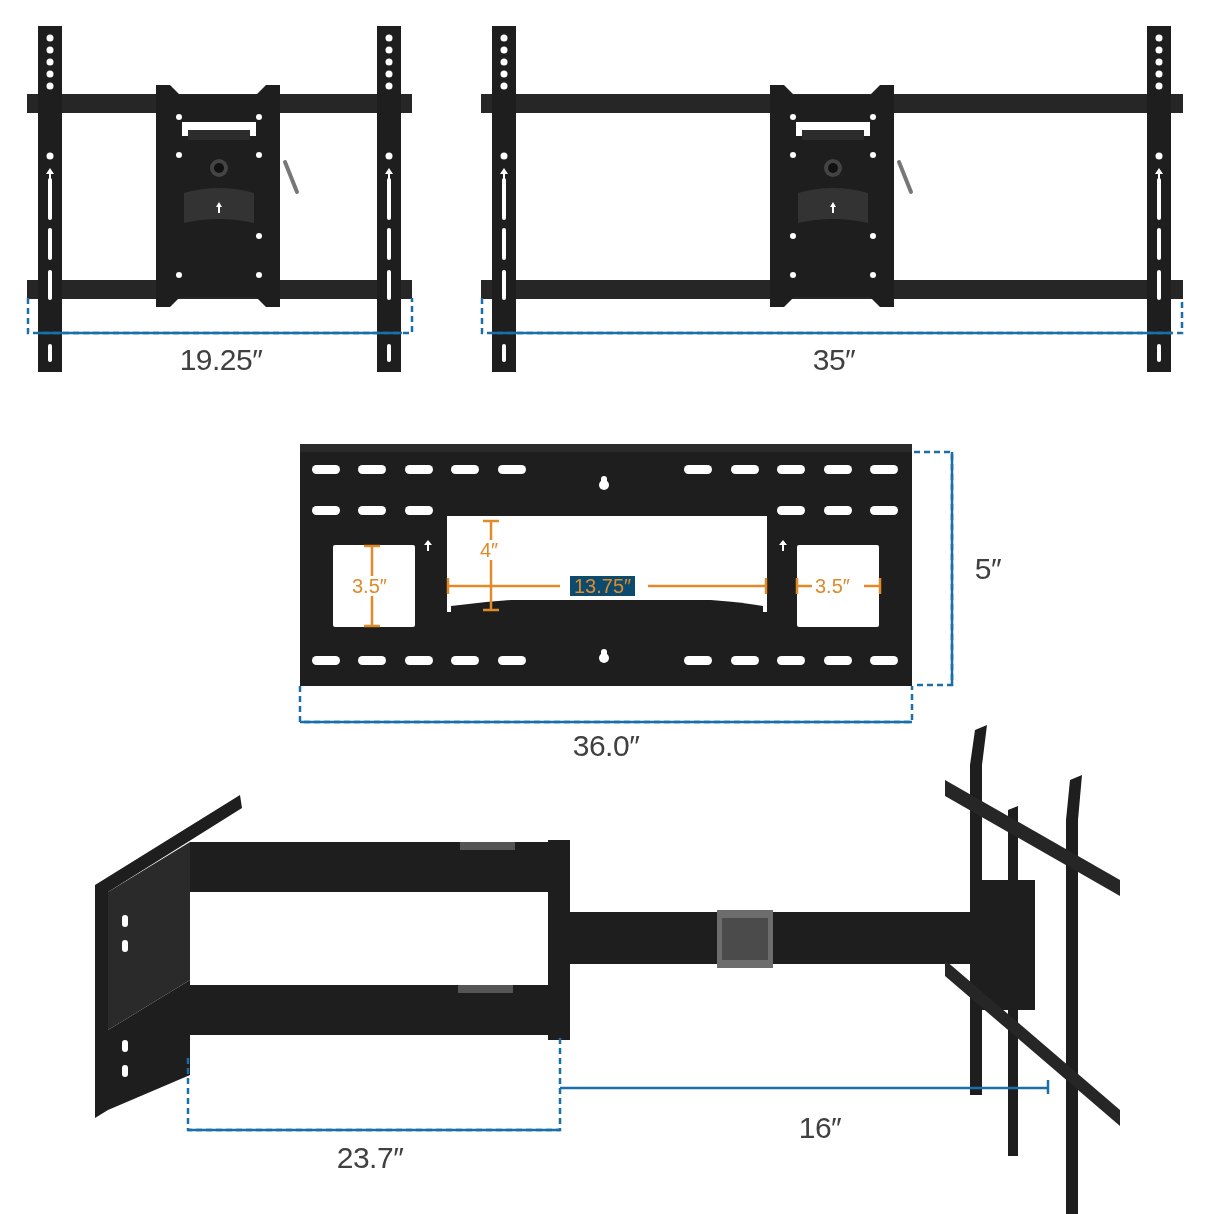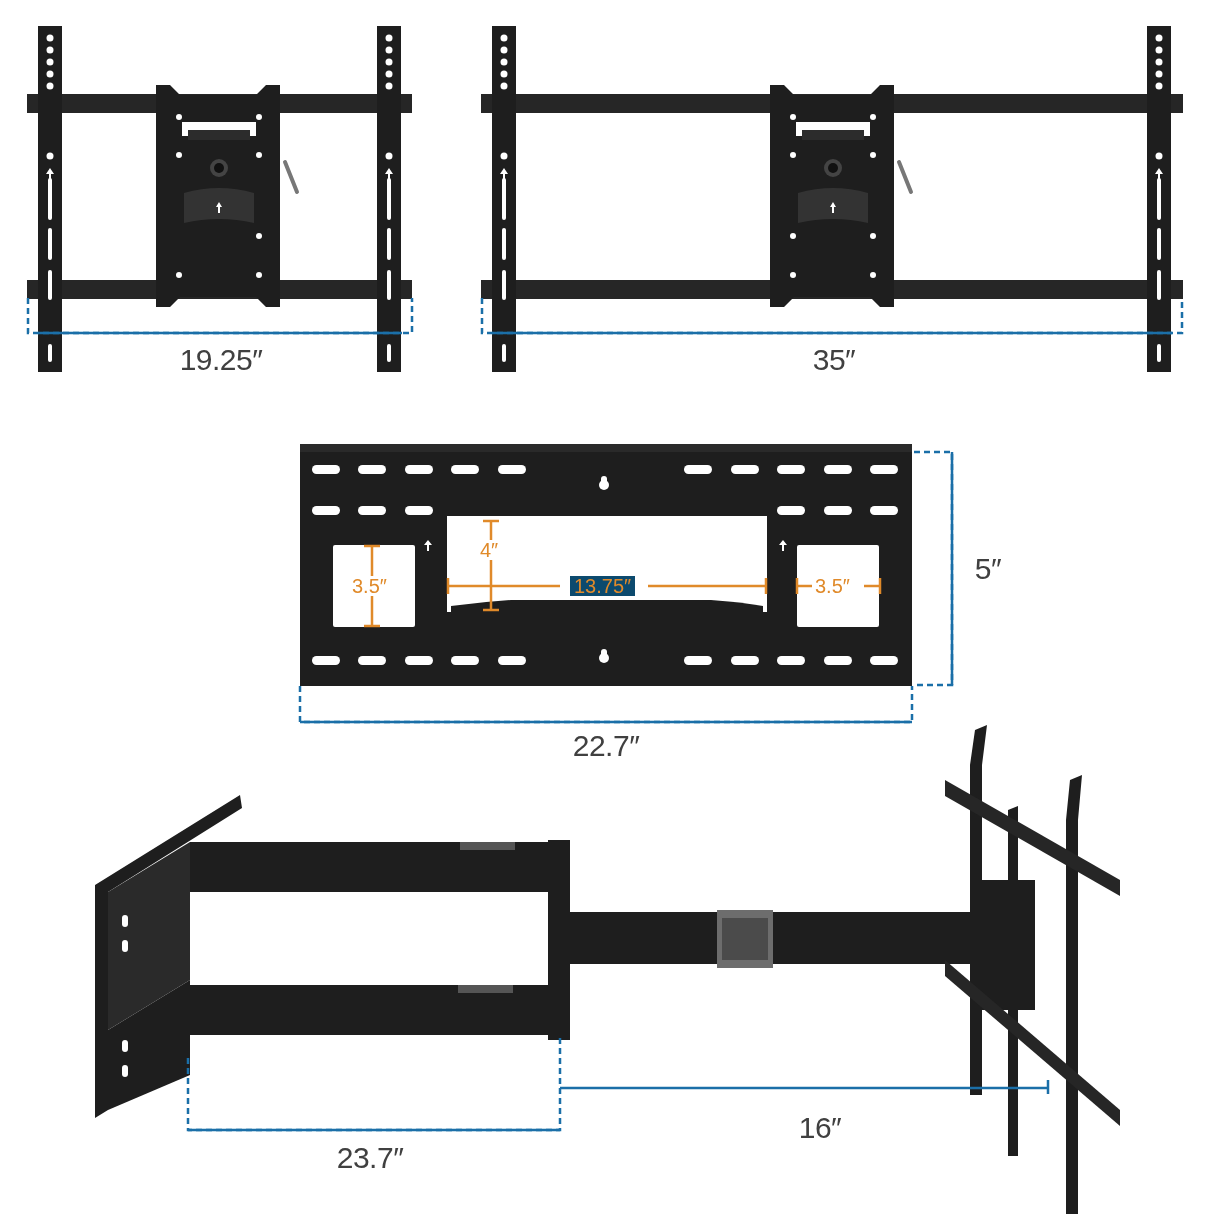--- a/index.html
+++ b/index.html
@@ -193,21 +193,21 @@
 
     <path d="M188 1058 v72 h372 v-96" fill="none" stroke="#1b6fa8" stroke-width="2.5" stroke-dasharray="6,4"></path>
     <line x1="188" y1="1130" x2="560" y2="1130" stroke="#1b6fa8" stroke-width="2.5"></line>
     <line x1="560" y1="1088" x2="1048" y2="1088" stroke="#1b6fa8" stroke-width="2.5"></line>
     <line x1="1048" y1="1080" x2="1048" y2="1094" stroke="#1b6fa8" stroke-width="2.5"></line>
   </g>
 </svg>
 
 <div class="dim-label" style="left:221px;top:345px;">19.25″</div>
 <div class="dim-label" style="left:834px;top:345px;text-align:right;">35″</div>
-<div class="dim-label" style="left:606px;top:731px;">22.7″</div>
+<div class="dim-label" style="left:606px;top:731px;">36.0″</div>
 <div class="dim-label" style="left:988px;top:554px;">5″</div>
 <div class="dim-label" style="left:370px;top:1143px;">23.7″</div>
 <div class="dim-label" style="left:820px;top:1101px;margin-top:12px;">16″</div>
 
 <div class="dim-small" style="left:352px;top:576px;background:#fff;">3.5″</div>
 <div class="dim-small" style="left:480px;top:540px;background:#fff;">4″</div>
 <div class="dim-small" style="left:570px;top:576px;background:#0c4a6e;padding:0 4px;">13.75″</div>
 <div class="dim-small" style="left:815px;top:576px;background:#fff;">3.5″</div>
 
 </body></html>

